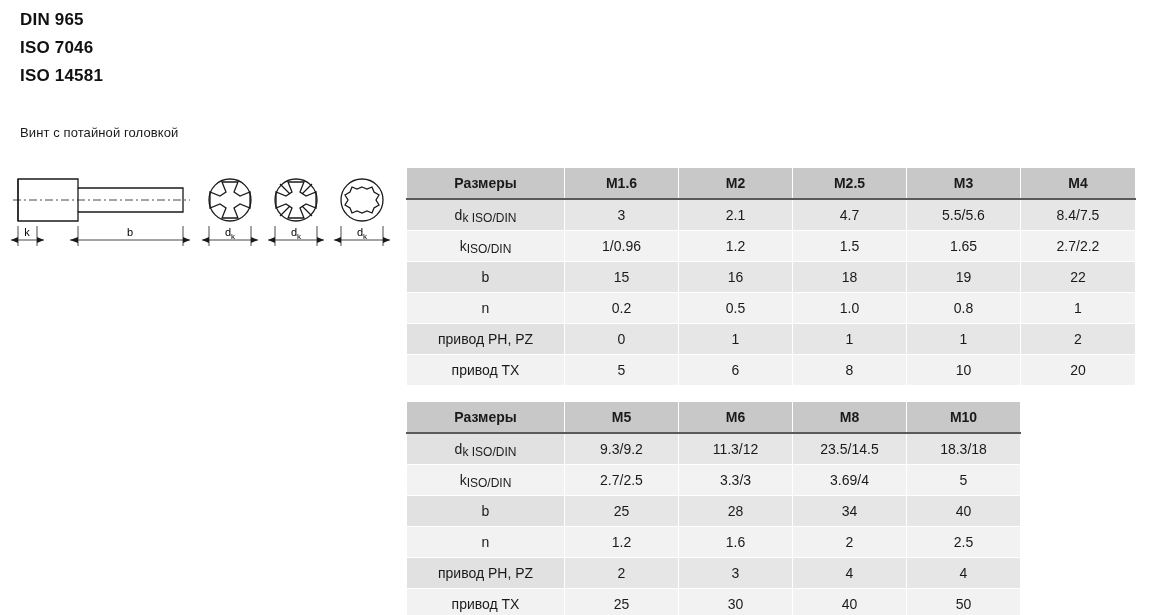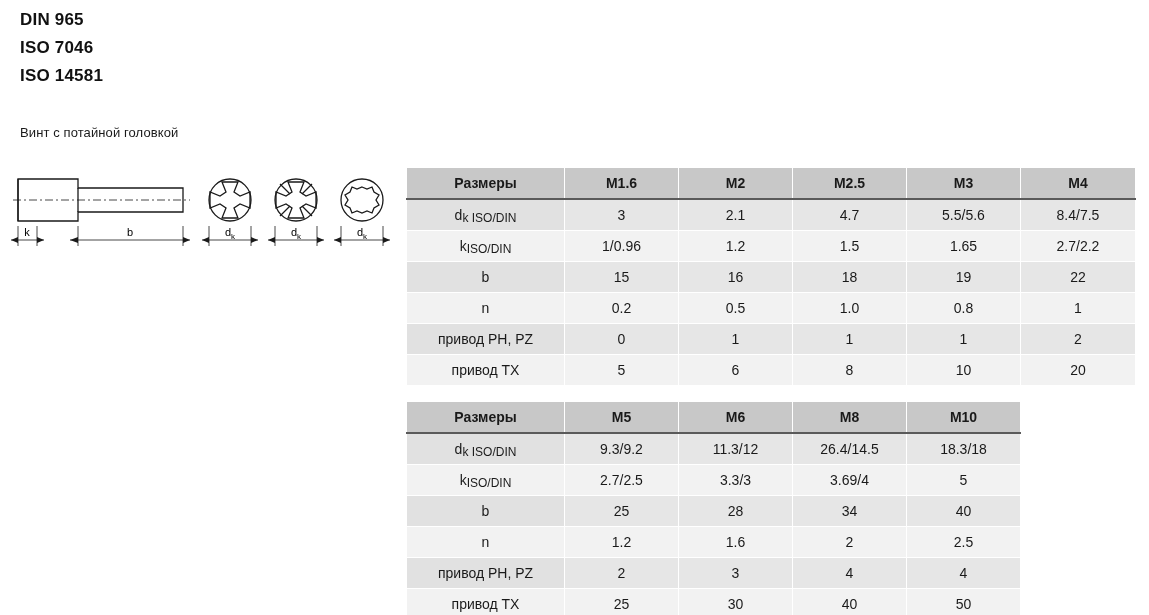--- a/index.html
+++ b/index.html
@@ -265,21 +265,21 @@
       <th>M6</th>
       <th>M8</th>
       <th>M10</th>
     </tr>
   </thead>
   <tbody>
     <tr>
       <td class="lbl"><span>d</span><span class="sm">k ISO/DIN</span></td>
       <td>9.3/9.2</td>
       <td>11.3/12</td>
-      <td>26.4/14.5</td>
+      <td>23.5/14.5</td>
       <td>18.3/18</td>
     </tr>
     <tr>
       <td class="lbl"><span>k</span><span class="sm">ISO/DIN</span></td>
       <td>2.7/2.5</td>
       <td>3.3/3</td>
       <td>3.69/4</td>
       <td>5</td>
     </tr>
     <tr>

